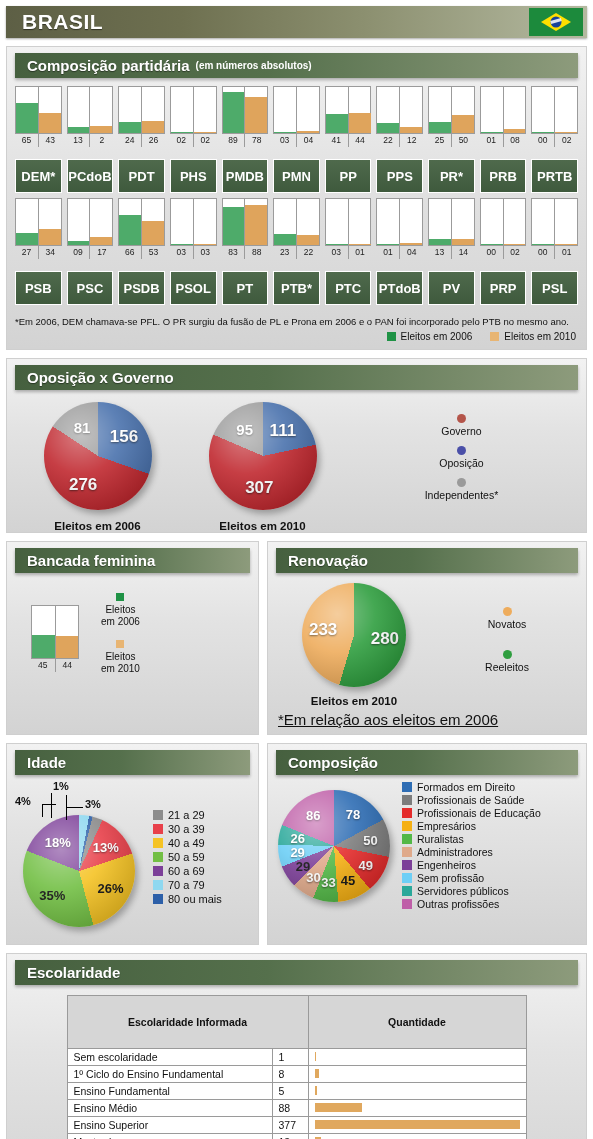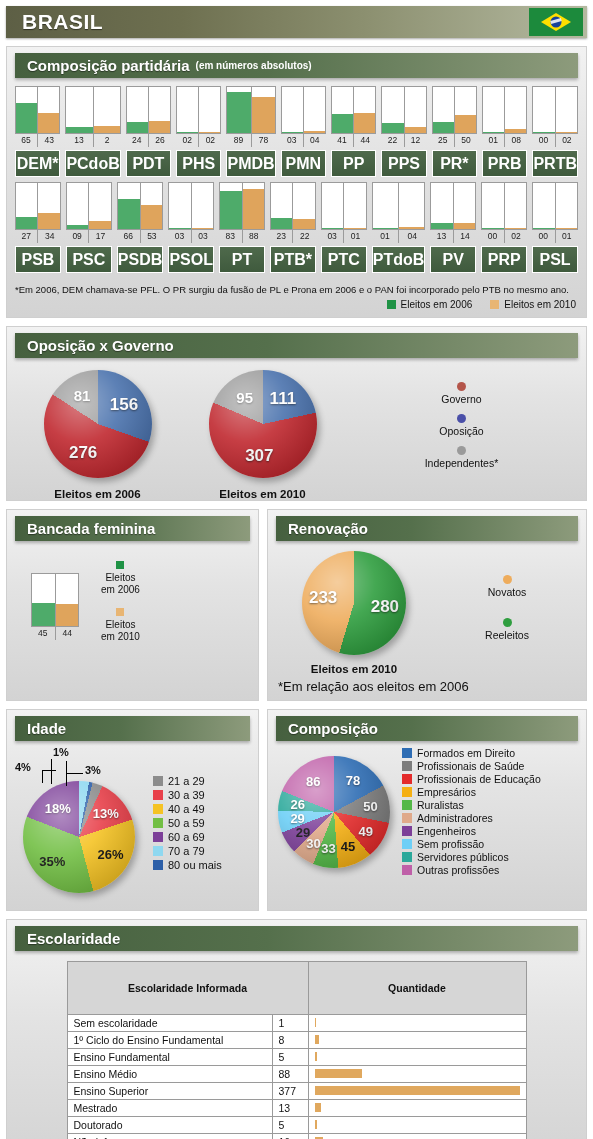--- a/index.html
+++ b/index.html
@@ -70,24 +70,24 @@
   .pbar { width:100%; }
   .pbar.g { background:#4eab6a; }
   .pbar.o { background:#dfa45c; }
   .pnums { display:flex; height:13px; }
   .pnum {
     flex:1 1 0; text-align:center; font-size:8.5px; color:#222; line-height:13px;
     font-family:"Liberation Sans", sans-serif;
   }
   .pnum + .pnum { border-left:1px solid #9b9b9b; }
   .plabel {
-    margin-top:3px; height:27px;
+    margin-top:12px; height:34px;
     background:linear-gradient(to bottom,#4f6a4c,#3f5a3d);
     border:1px solid #fff;
-    color:#fff; font-size:16px; font-weight:bold;
+    color:#fff; font-size:13px; font-weight:bold;
     display:flex; align-items:center; justify-content:center;
   }
   .pnote { font-size:9.5px; color:#111; line-height:1.25; padding:5px 8px 0 8px; }
   .plegend { display:flex; justify-content:flex-end; gap:18px; padding:3px 10px 7px 8px; }
   .lg { display:flex; align-items:center; gap:5px; font-size:10px; color:#111; }
   .sw { width:9px; height:9px; display:inline-block; }
 
   
   .pie-wrap { position:relative; }
   .pie {
@@ -126,21 +126,21 @@
   .bf-txt { font-size:10px; color:#111; line-height:1.2; }
 
   
   .rn-body { display:flex; align-items:flex-start; padding:8px 6px 0 6px; }
   .rn-chart { width:160px; text-align:center; }
   .rn-cap { font-size:11.5px; font-weight:bold; color:#111; margin-top:4px; }
   .rn-legend { flex:1 1 auto; text-align:center; padding-top:26px; }
   .rn-li { margin-bottom:20px; }
   .rn-dot { width:9px; height:9px; border-radius:50%; margin:0 auto 2px auto; }
   .rn-txt { font-size:10.5px; color:#111; }
-  .rn-note { font-size:13px; color:#111; padding:4px 0 6px 10px; }
+  .rn-note { font-size:15px; color:#111; padding:4px 0 6px 10px;text-decoration:underline; }
 
   
   .id-body { display:flex; padding:6px 4px 8px 4px; align-items:center; }
   .id-chart { width:140px; position:relative; height:155px; }
   .id-legend { flex:1 1 auto; padding-left:2px; }
   .id-li { display:flex; align-items:center; gap:5px; margin-bottom:2px; }
   .id-sw { width:10px; height:10px; }
   .id-txt { font-size:11px; color:#111; }
   .cal { position:absolute; font-weight:bold; color:#111; font-size:11px; }
   .leader { position:absolute; background:#000; }

